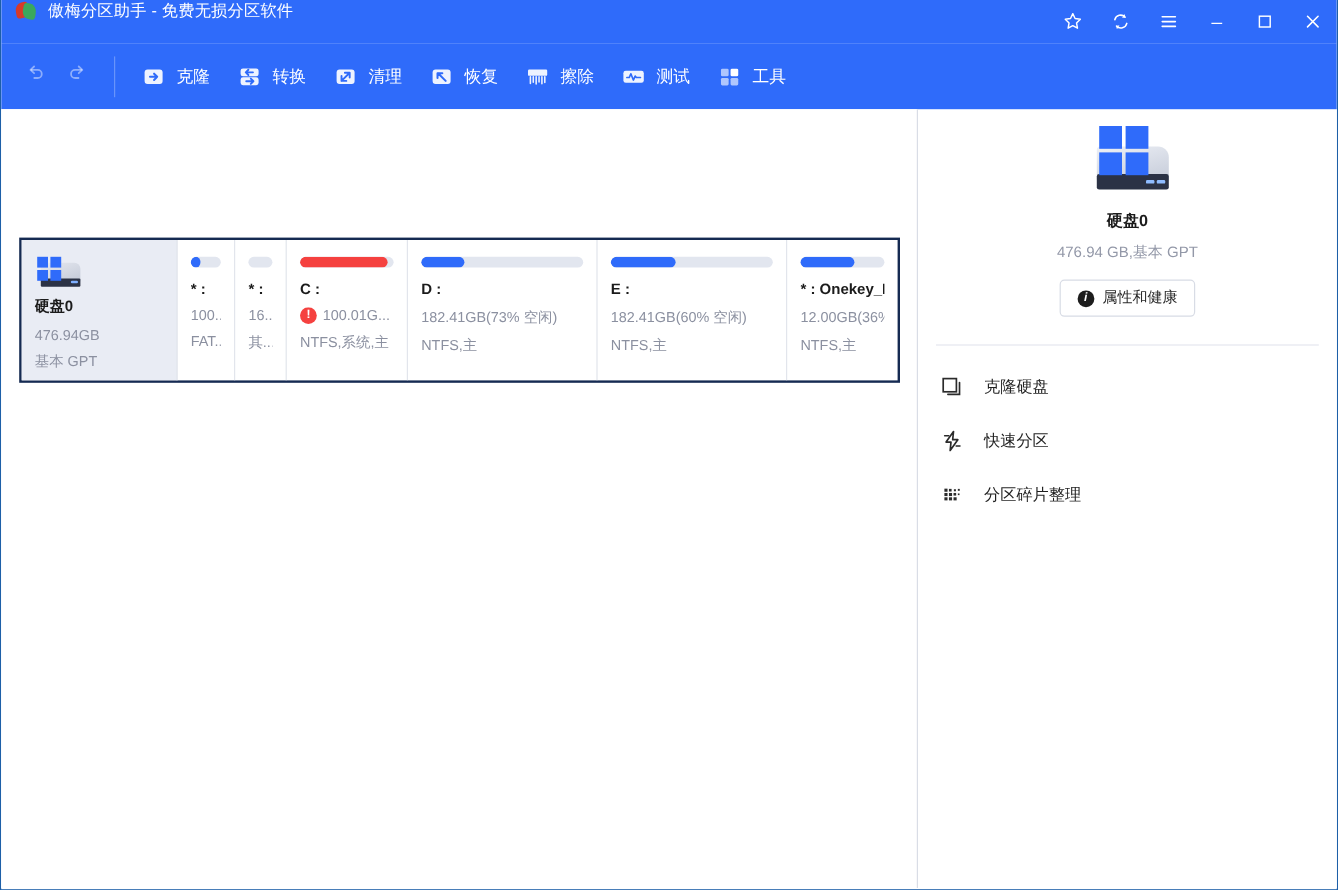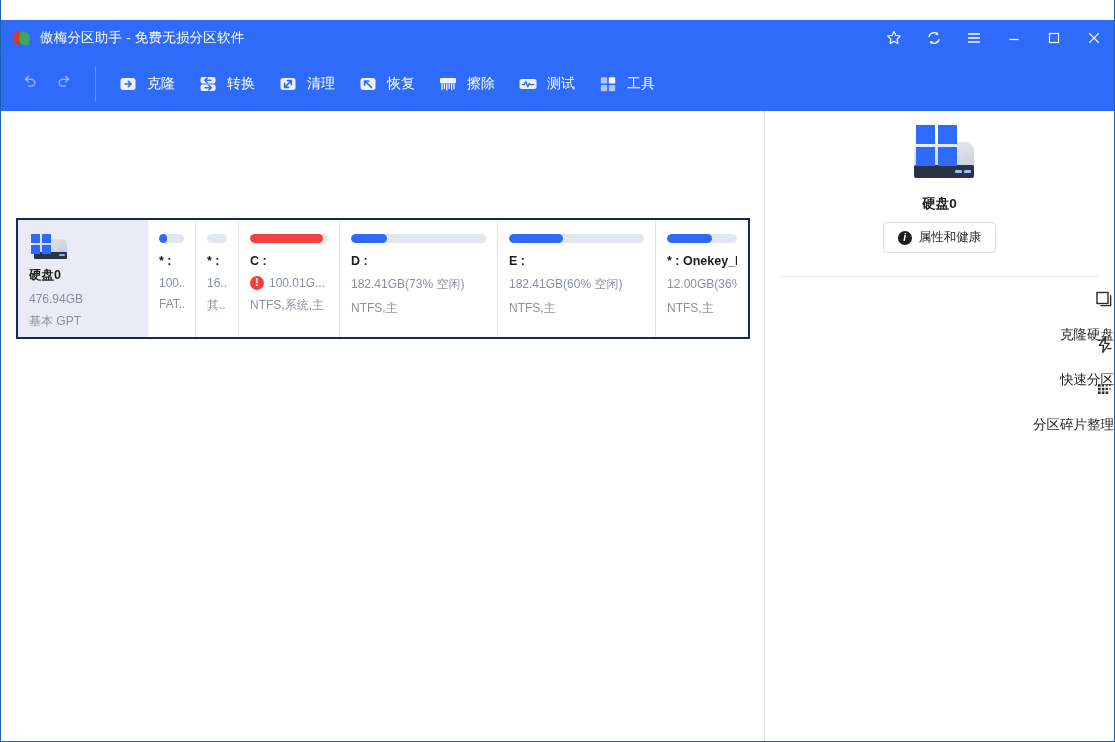--- a/index.html
+++ b/index.html
@@ -16,23 +16,21 @@
     border: 1px solid #1d5fa8;
     border-top: none;
     overflow: hidden;
   }
 
   
   #titlebar {
     height: 36px;
     background: #2f6bfa;
     display: flex;
-    align-items: center;
-    position: relative;
-    margin-top: 20px;
+    position: relative;
   }
   #app-logo {
     width: 18px; height: 18px;
     margin-left: 12px; margin-right: 9px;
     position: relative;
     flex: 0 0 auto;
   }
   #app-logo .leaf-a {
     position:absolute; left:0; top:2px;
     width: 11px; height: 13px;
@@ -326,26 +324,25 @@
     line-height: 1;
   }
   #right-divider {
     height: 1px;
     background: #e4e7ee;
     margin: 23px 15px 0 15px;
   }
   #action-list { padding-top: 12px; }
   .action-item {
     display: flex;
-    align-items: flex-end;
+    align-items: center;
     gap: 17px;
     height: 45px;
     padding-left: 18px;
     cursor: default;
-    flex-direction: column;
   }
   .action-item .act-ico {
     width: 20px; height: 20px;
     display: flex; align-items: center; justify-content: center;
     flex: 0 0 20px;
     color: #2b2b2b;
   }
   .action-item .act-lbl {
     font-size: 13.5px;
     color: #1f1f1f;
@@ -600,20 +597,21 @@
           <div class="body-box"></div>
           <div class="slot"></div>
           <div class="led1"></div>
             <div class="led2"></div>
           <div class="win-sq s1"></div>
             <div class="win-sq s2"></div>
           <div class="win-sq s3"></div>
             <div class="win-sq s4"></div>
         </div>
         <div id="summary-name">硬盘0</div>
+        <div id="summary-spec">476.94 GB,基本 GPT</div>
         <div id="prop-health-btn">
           <span class="i-circle">i</span>
           <span>属性和健康</span>
         </div>
       </div>
 
       <div id="right-divider"></div>
 
       <div id="action-list">
 

